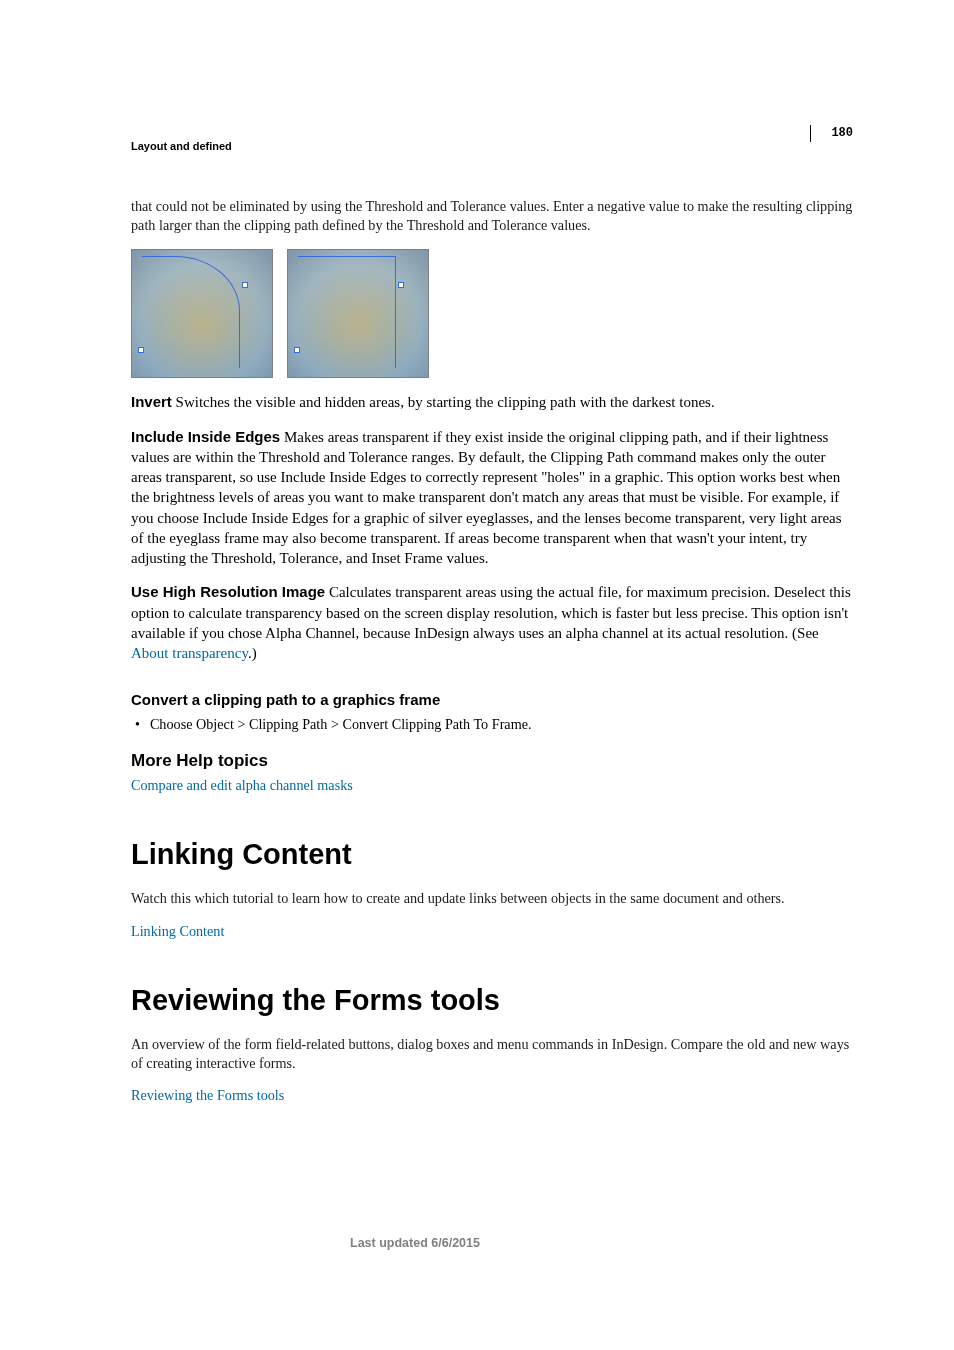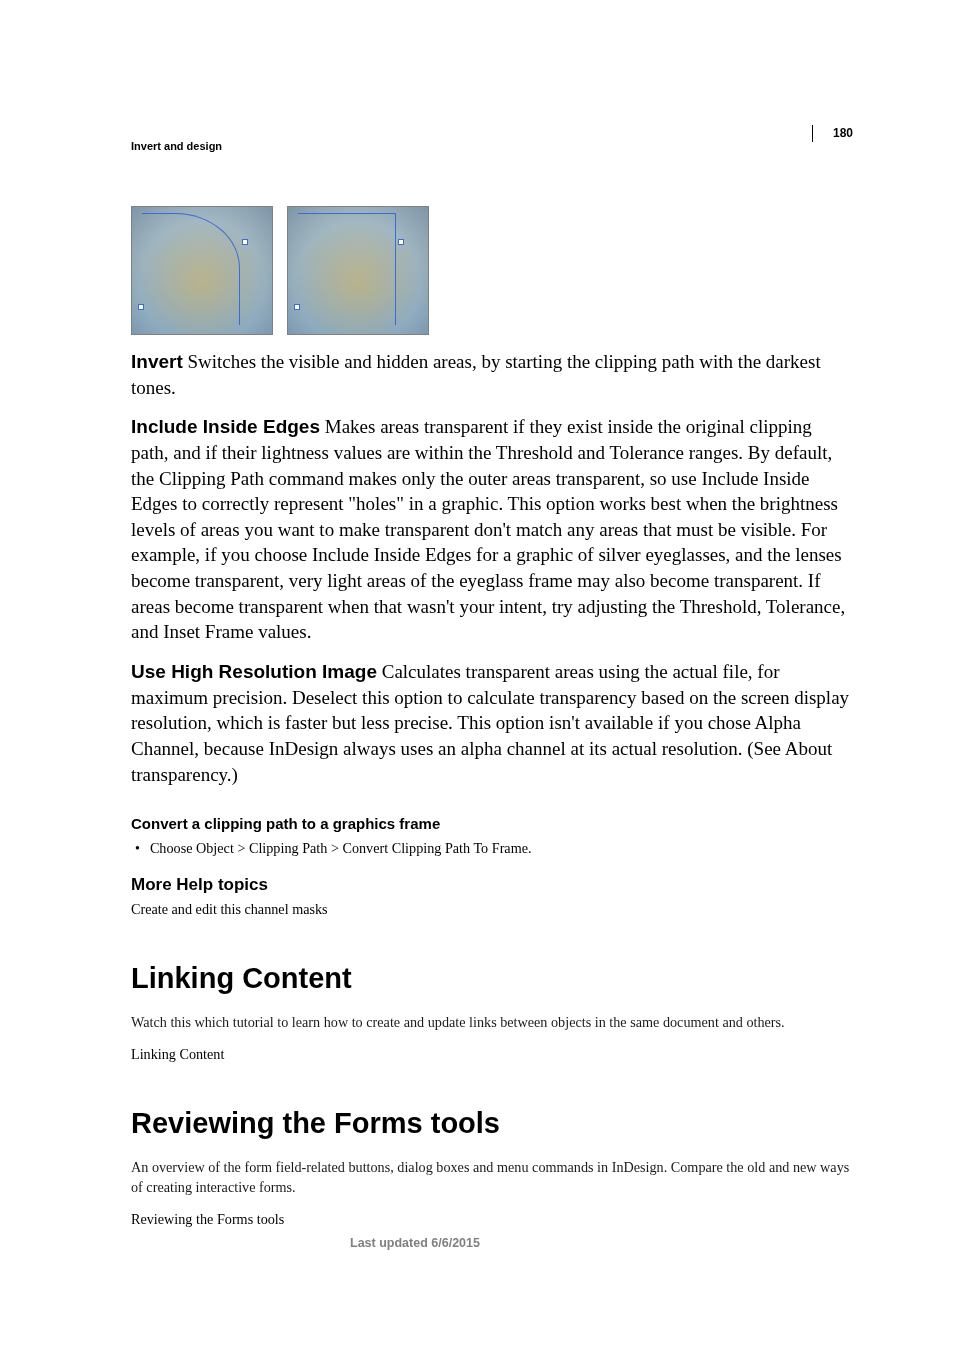--- a/index.html
+++ b/index.html
@@ -14,20 +14,21 @@
   .sans { font-family: "Myriad Pro", "Segoe UI", Arial, Helvetica, sans-serif; }
   .page-number {
     position: absolute;
     top: 125px;
     right: 101px;
     font-weight: 700;
     font-size: 12px;
     padding-left: 20px;
     border-left: 1px solid #000;
     line-height: 1.4;
+    font-family: Liberation Mono, monospace;
   }
   .section-label {
     position: absolute;
     top: 140px;
     left: 131px;
     font-size: 11px;
     font-weight: 700;
   }
   .content {
     position: absolute;
@@ -63,23 +64,23 @@
       radial-gradient(circle at 50% 60%, rgba(180,170,120,0.7) 0%, rgba(120,160,190,0.6) 60%, rgba(100,130,160,0.8) 100%);
   }
   .img-ph .sel {
     position: absolute;
     border: 1px solid #3b6bd6;
   }
   .img-ph .sel.a { top: 6px; left: 10px; width: 98px; height: 112px; border-top-right-radius: 65px 55px; border-bottom-left-radius: 0; border-bottom: none; border-left: none;}
   .img-ph .handle { position: absolute; width: 6px; height: 6px; background: #fff; border: 1px solid #3b6bd6; }
   .img-ph .h1 { bottom: 6px; left: 6px; }
   .img-ph .h2 { top: 4px; right: 24px; }
-  .term-line { font-size: 19px; line-height: 1.35; margin-bottom: 14px; }
+  .term-line { font-size: 15px; line-height: 1.35; margin-bottom: 14px; }
   .term-line .term { font-weight: 700; }
-  .blue-link { color: #000000; }
+  .blue-link { color: #0369a1; }
   .h2 {
     font-size: 15px;
     font-weight: 700;
     margin-top: 28px;
     margin-bottom: 8px;
   }
   .bullet-row { display: flex; align-items: baseline; gap: 10px; font-size: 14.2px; margin-left: 4px; margin-bottom: 18px; }
   .bullet-dot { font-size: 14px; line-height: 1; }
   .h3 {
     font-size: 17px;
@@ -102,24 +103,25 @@
     text-align: center;
     font-size: 12.5px;
     font-weight: 700;
     color: #808080;
   }
 </style>
 </head>
 <body>
 
 <div class="page-number sans">180</div>
-<div class="section-label sans">Invert and design</div>
+<div class="section-label sans">Layout and defined</div>
 
 <div class="content">
 
+  <p class="para">that could not be eliminated by using the Threshold and Tolerance values. Enter a negative value to make the resulting clipping path larger than the clipping path defined by the Threshold and Tolerance values.</p>
 
   <div class="images-row">
     <div class="img-ph">
       <span class="sel a"></span>
       <span class="handle h1"></span>
       <span class="handle h2"></span>
     </div>
     <div class="img-ph">
       <span class="sel a" style="border-top-right-radius:0;"></span>
       <span class="handle h1"></span>
@@ -140,21 +142,21 @@
     <span class="term sans">Use High Resolution Image</span><span>  Calculates transparent areas using the actual file, for maximum precision. Deselect this option to calculate transparency based on the screen display resolution, which is faster but less precise. This option isn't available if you chose Alpha Channel, because InDesign always uses an alpha channel at its actual resolution. (See </span><a class="blue-link">About transparency</a><span>.)</span>
   </p>
 
   <h2 class="h2 sans">Convert a clipping path to a graphics frame</h2>
   <div class="bullet-row">
     <span class="bullet-dot">•</span>
     <span>Choose Object &gt; Clipping Path &gt; Convert Clipping Path To Frame.</span>
   </div>
 
   <h3 class="h3 sans">More Help topics</h3>
-  <p class="link-line"><a class="blue-link">Create and edit this channel masks</a></p>
+  <p class="link-line"><a class="blue-link">Compare and edit alpha channel masks</a></p>
 
   <h1 class="h1 sans">Linking Content</h1>
   <p class="para">Watch this which tutorial to learn how to create and update links between objects in the same document and others.</p>
   <p class="link-line"><a class="blue-link">Linking Content</a></p>
 
   <h1 class="h1 sans">Reviewing the Forms tools</h1>
   <p class="para">An overview of the form field-related buttons, dialog boxes and menu commands in InDesign. Compare the old and new ways of creating interactive forms.</p>
   <p class="link-line"><a class="blue-link">Reviewing the Forms tools</a></p>
 
 </div>

